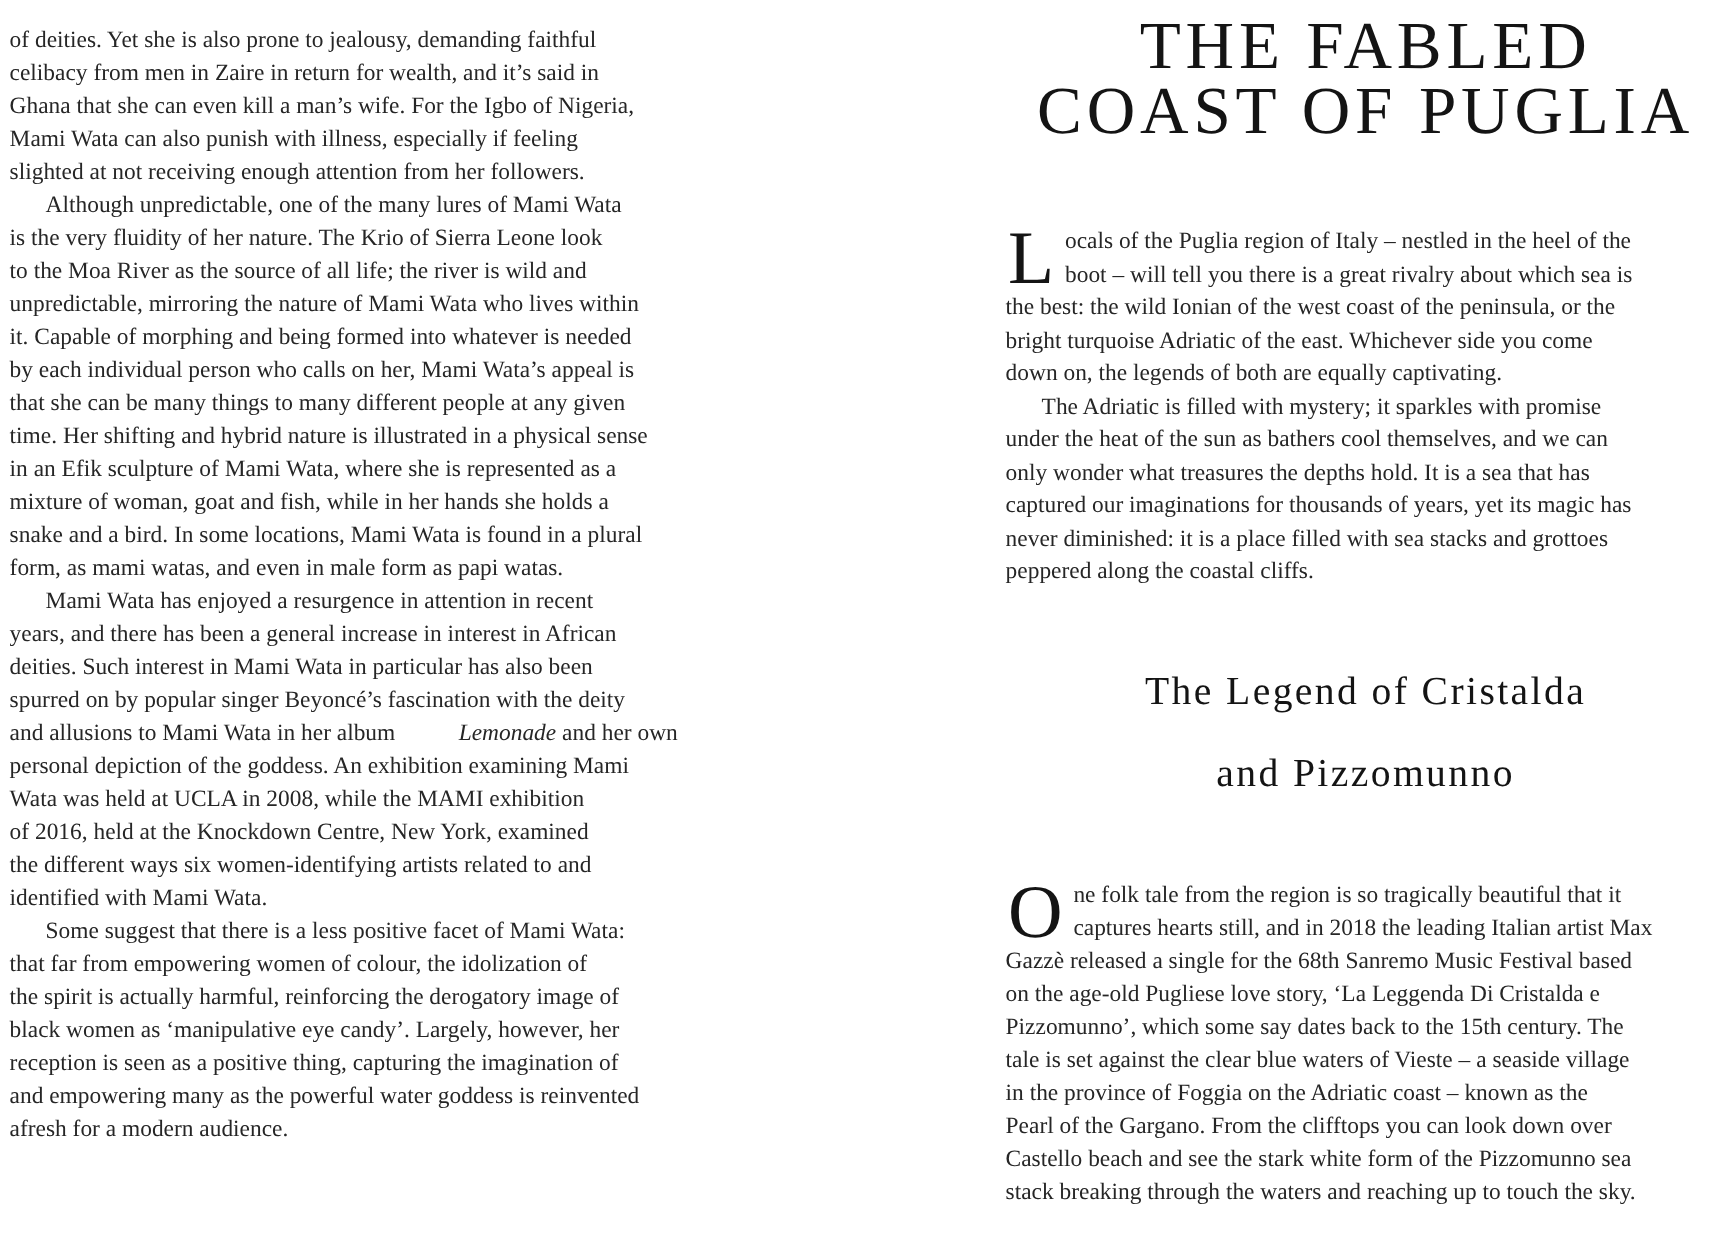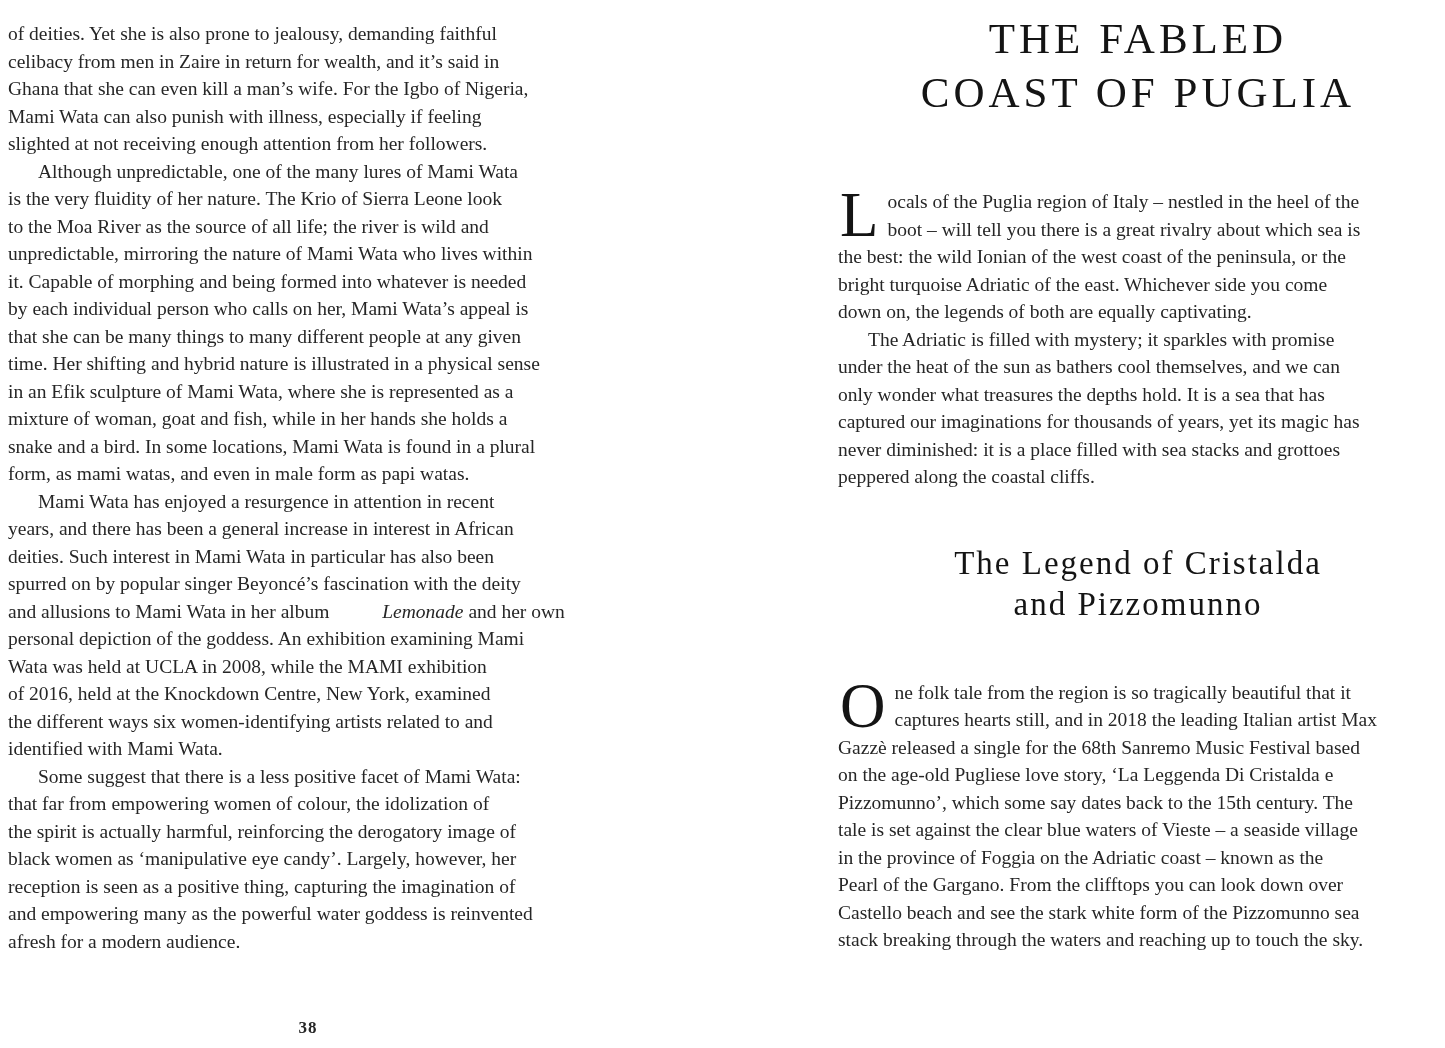--- a/index.html
+++ b/index.html
@@ -11,27 +11,27 @@
     color:#262626;
     overflow:hidden;
   }
   .page{position:absolute;font-size:19.5px;line-height:27.5px;}
   .page-left{left:8px;top:20px;width:615px;}
   .page-right{left:838px;top:12px;width:600px;}
   .page p{margin:0;padding:0;white-space:pre-line;font-family:Liberation Serif, serif;}
   .indent{text-indent:30px;}
   .chapter-title{
     margin:0 0 68px 0;
-    font-size:43px;line-height:54px;letter-spacing:4px;
+    font-size:56px;line-height:54px;letter-spacing:4px;
     text-align:center;font-weight:normal;color:#141414;
     white-space:pre-line;
   }
   .section-heading{
     margin:52px 0 54px 0;
-    font-size:33px;line-height:41px;letter-spacing:2px;
+    font-size:33px;line-height:68px;letter-spacing:2px;
     text-align:center;font-weight:normal;color:#141414;
     white-space:pre-line;
   }
   .dropcap{
     float:left;
     font-size:63px;line-height:50px;height:53px;
     padding:2px 9px 0 2px;
     color:#141414;
   }
   .pagenum{
@@ -106,15 +106,14 @@
 Gazzè released a single for the 68th Sanremo Music Festival based
 on the age-old Pugliese love story, ‘La Leggenda Di Cristalda e
 Pizzomunno’, which some say dates back to the 15th century. The
 tale is set against the clear blue waters of Vieste – a seaside village
 in the province of Foggia on the Adriatic coast – known as the
 Pearl of the Gargano. From the clifftops you can look down over
 Castello beach and see the stark white form of the Pizzomunno sea
 stack breaking through the waters and reaching up to touch the sky.</span></p>
   </div>
 
-  <div class="pagenum pagenum-left">38</div>
 
 </div>
 
 </body></html>

